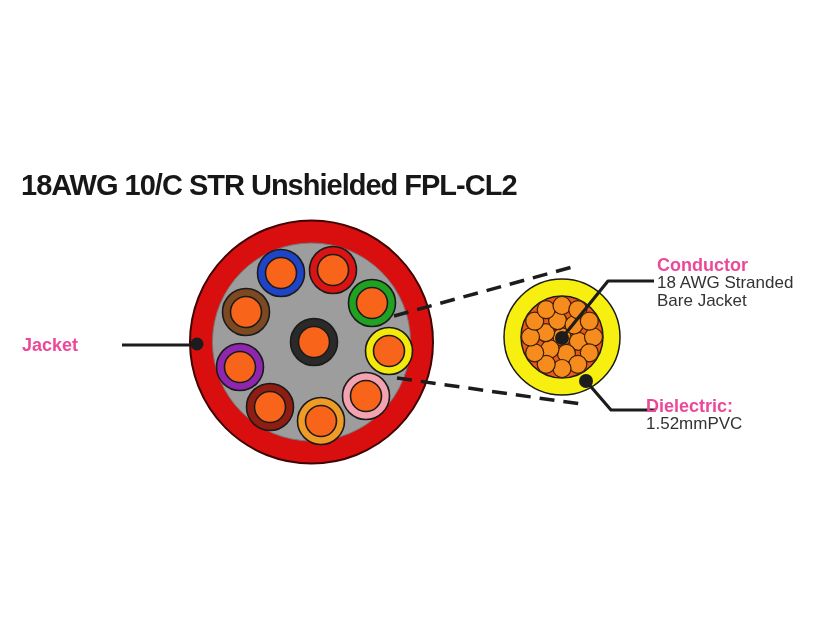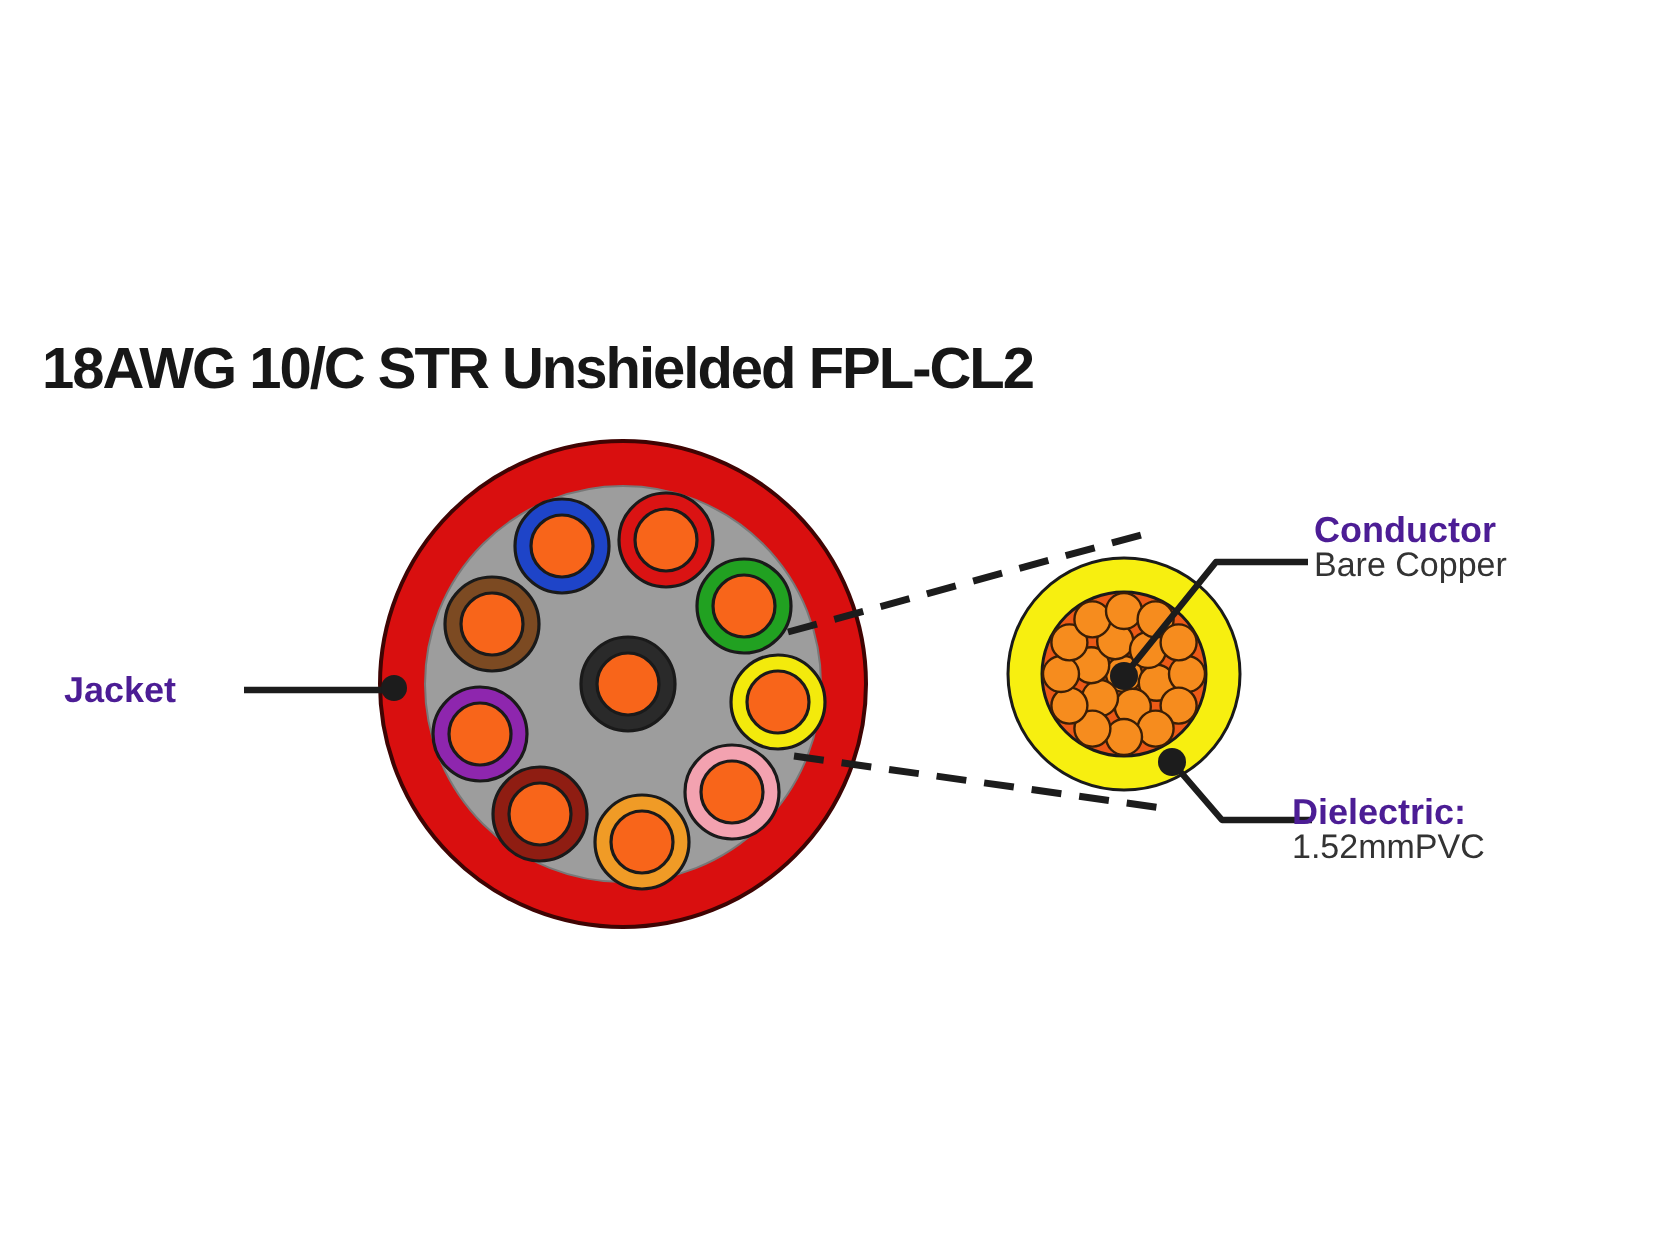--- a/index.html
+++ b/index.html
@@ -23,24 +23,24 @@
   svg.diagram{position:absolute;left:0;top:0;}
   .callout{
     position:absolute;
     color:#333333;
     font-size:17px;
     line-height:18px;
     white-space:nowrap;
   }
   .callout .head{
     font-weight:bold;
-    color:#4c1d95;
+    color:#ec4899;
     font-size:18px;
   }
-  .callout-jacket{left:32px;top:335px;}
+  .callout-jacket{left:22px;top:335px;}
   .callout-jacket .head{line-height:20px;}
   .callout-conductor{left:657px;top:256px;}
   .callout-dielectric{left:646px;top:397px;}
 </style>
 </head>
 <body>
 
 <div class="stage">
 
   <div class="page-title">18AWG 10/C STR Unshielded FPL-CL2</div>
@@ -98,21 +98,22 @@
       <polyline points="586,381 611,410 656,410" fill="none" stroke="#1c1c1c" stroke-width="3.2" stroke-linejoin="round"></polyline>
       <circle cx="586" cy="381" r="7" fill="#1c1c1c"></circle>
     </svg>
 
   <div class="callout callout-jacket">
     <div class="head">Jacket</div>
   </div>
 
   <div class="callout callout-conductor">
     <div class="head">Conductor</div>
-    <div>Bare Copper</div>
+    <div>18 AWG Stranded</div>
+    <div>Bare Jacket</div>
   </div>
 
   <div class="callout callout-dielectric">
     <div class="head">Dielectric:</div>
     <div>1.52mmPVC</div>
   </div>
 
 </div>
 
 </body></html>

